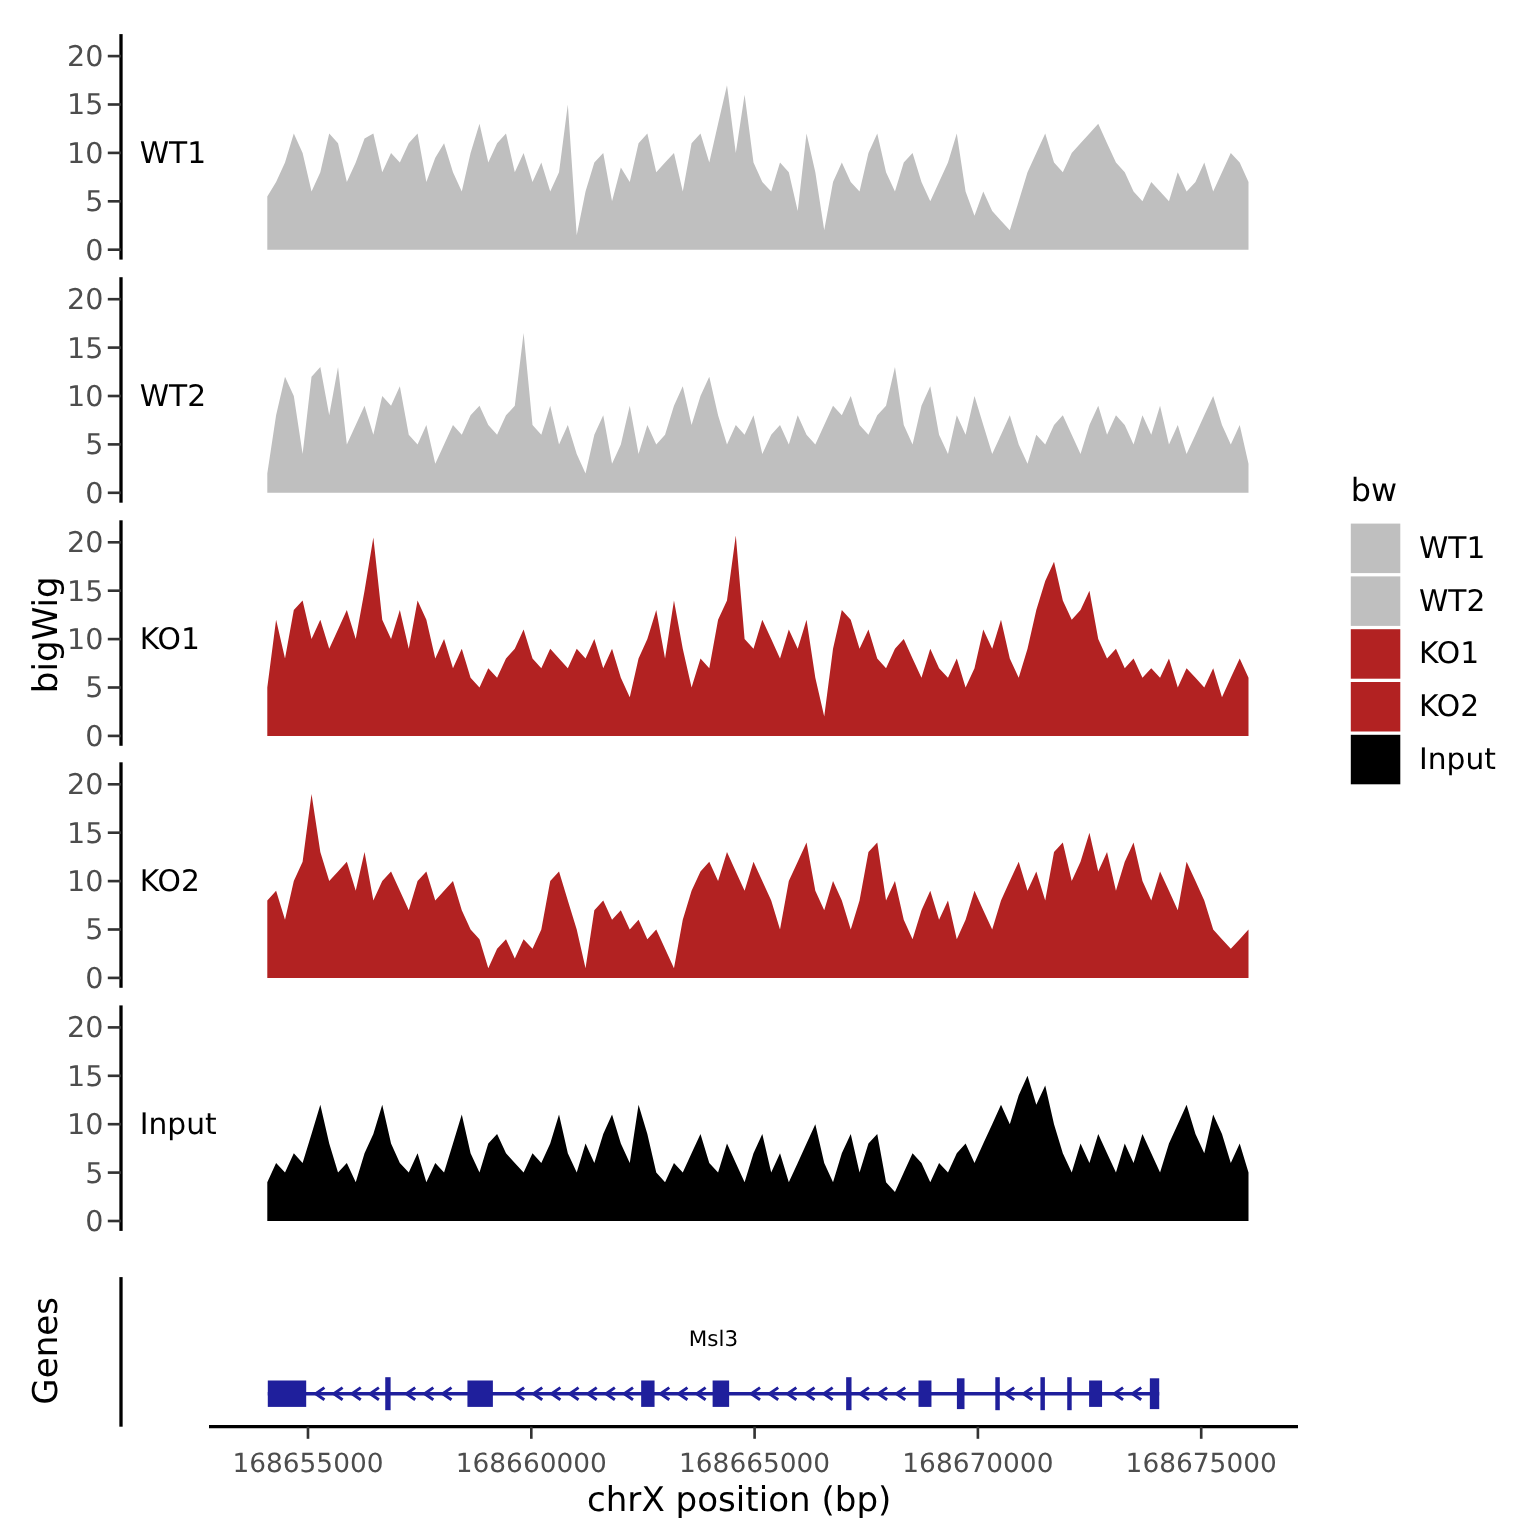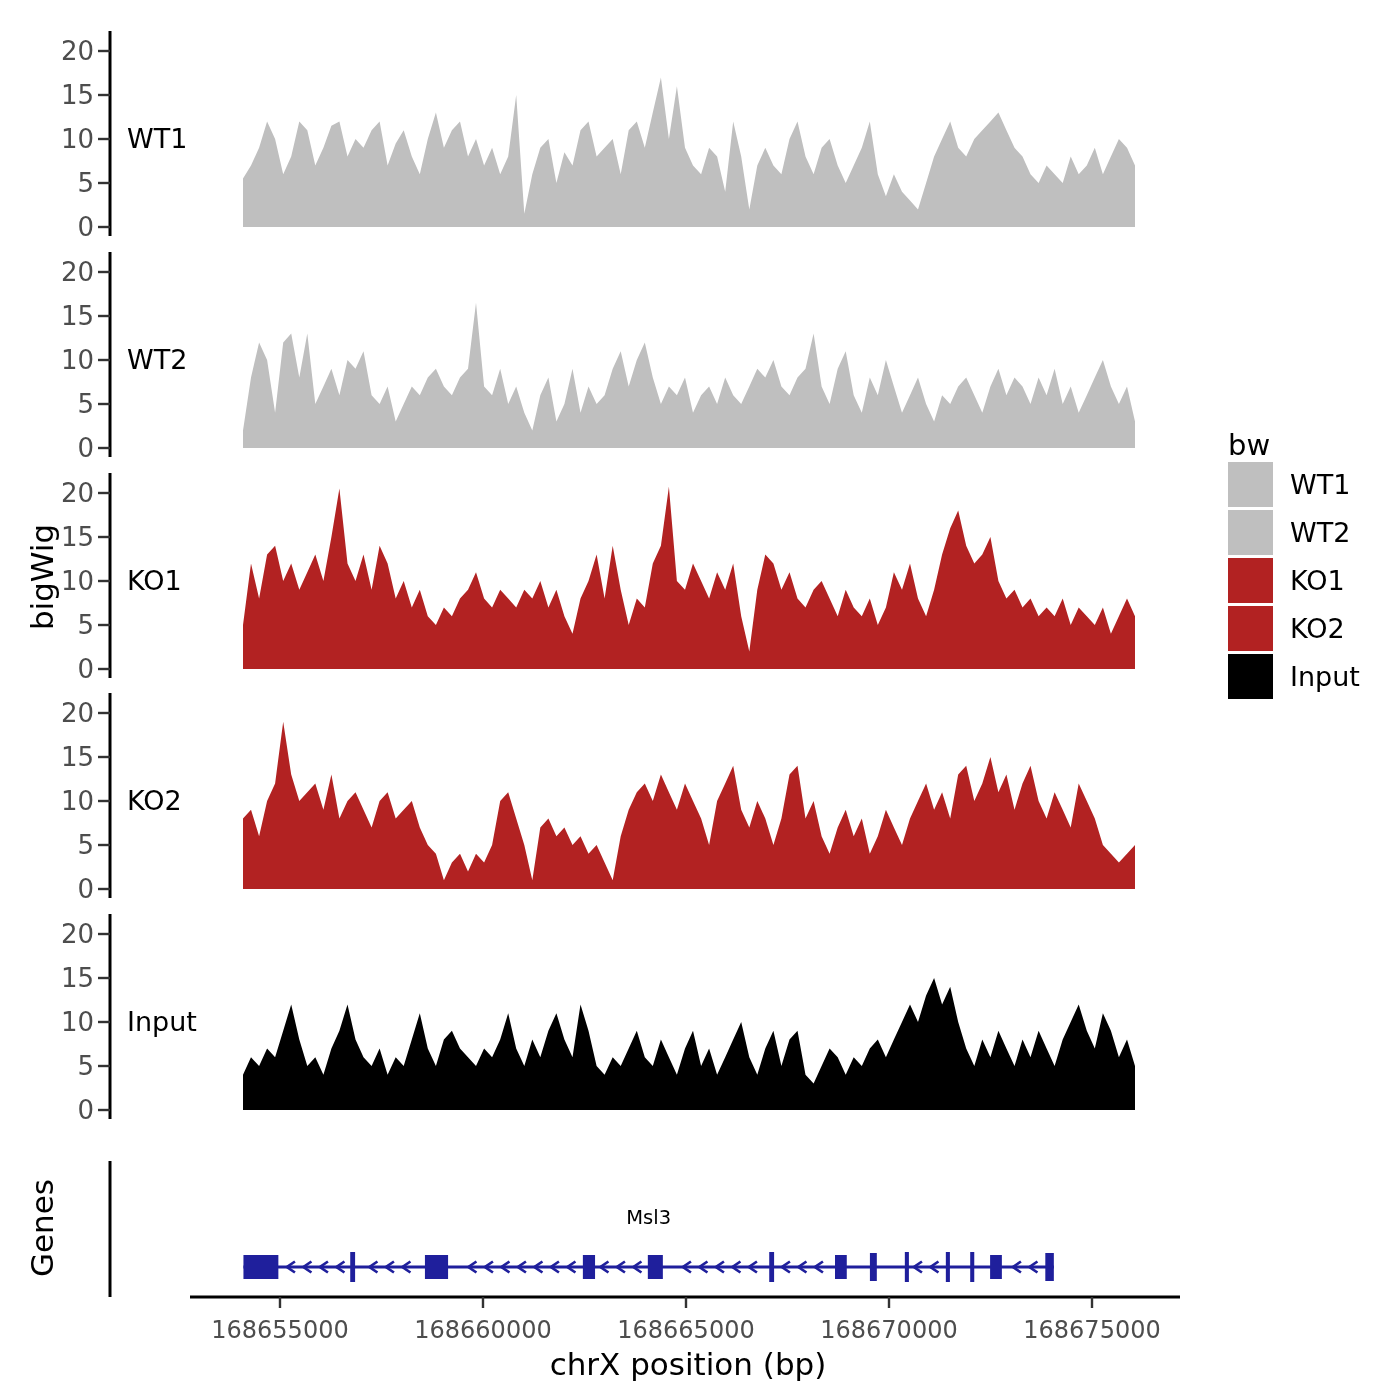--- a/index.html
+++ b/index.html
@@ -6,23 +6,23 @@
   .figure {
     position:relative; width:1400px; height:1400px; background:#fff;
     font-family:"DejaVu Sans", sans-serif; overflow:hidden;
   }
   #plot-svg { position:absolute; left:0; top:0; }
   .axis-title {
     position:absolute; color:#000; font-size:31px; white-space:nowrap;
   }
   #y-title    { left:42px;  top:577px;  transform:translate(-50%,-50%) rotate(-90deg); }
   #genes-title{ left:42px;  top:1228px; transform:translate(-50%,-50%) rotate(-90deg); }
-  #x-title    { left:688px; top:1364px; transform:translate(-50%,-50%); }
+  #x-title    { left:672px; top:1364px; transform:translate(-50%,-50%); }
   #legend { position:absolute; left:1228px; top:428px; }
-  .legend-title { font-size:29px; color:#000; line-height:34px; }
+  .legend-title { font-size:29px; color:#000; line-height:34px; margin-bottom:14px; }
   .legend-item { display:flex; align-items:center; margin-bottom:3px; height:45px; }
   .legend-swatch { width:45px; height:45px; flex:0 0 45px; }
   .legend-label { margin-left:17px; font-size:27px; color:#000; }
 </style>
 </head>
 <body>
 
 <div class="figure">
   <svg id="plot-svg" width="1400" height="1400" viewBox="0 0 1400 1400">
       <g>

